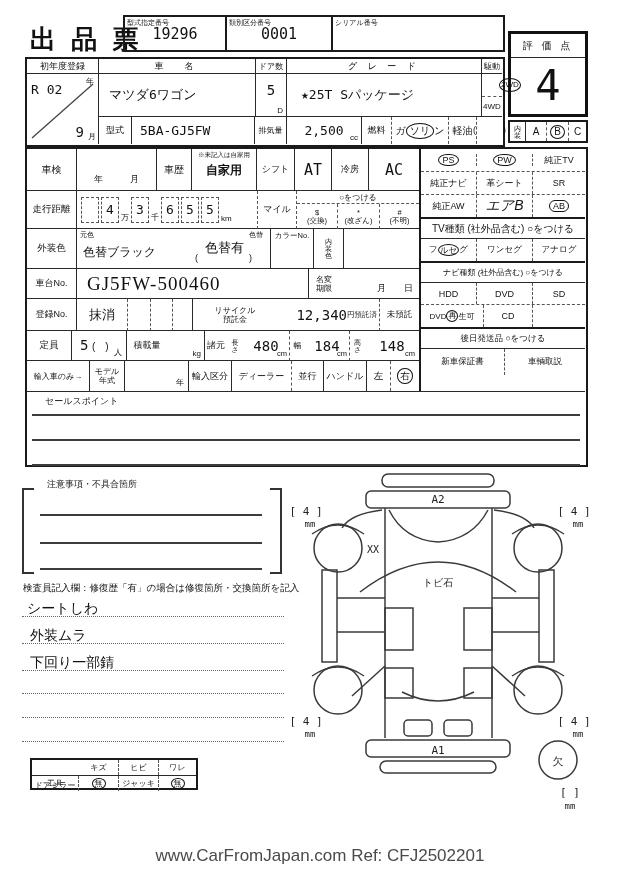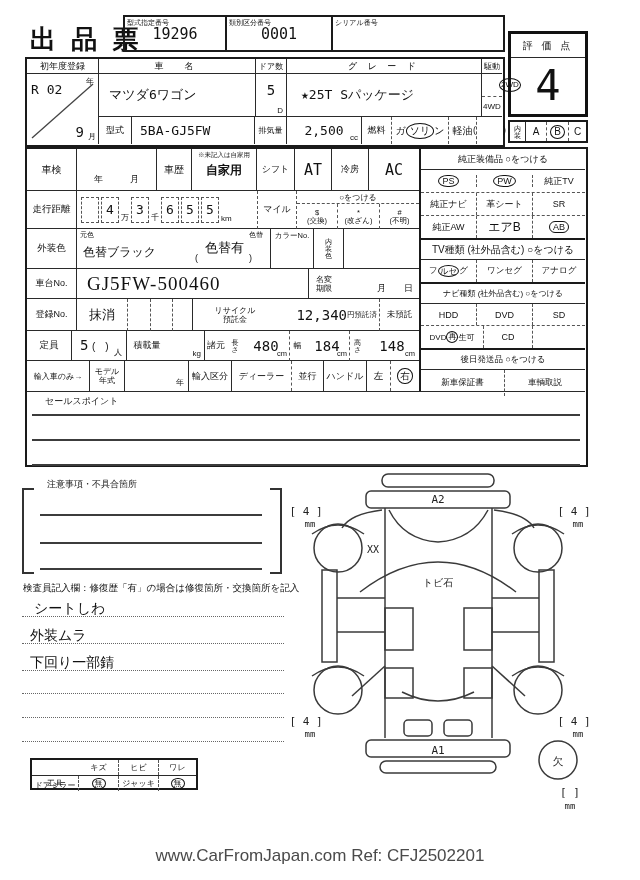--- a/index.html
+++ b/index.html
@@ -234,38 +234,37 @@
     <div class="abs" style="left:0;top:242px;width:558px;height:78px;border-top:1.5px solid #2a2a2a;">
       <div class="abs" style="left:18px;top:3px;font-size:9px;">セールスポイント</div>
       <div class="abs line2" style="left:5px;top:0;width:548px;height:24px;"></div>
       <div class="abs line2" style="left:5px;top:25px;width:548px;height:24px;"></div>
       <div class="abs line2" style="left:5px;top:50px;width:548px;height:24px;"></div>
     </div>
 
     <div class="abs" style="left:392px;top:0;width:166px;height:242px;border-left:2px solid #1a1a1a;">
 
       <div style="border-bottom:2px solid #1a1a1a;">
-        <div class="cen bB" style="height:20px;font-size:9px;">純正装備品 ○をつける</div>
         <div style="display:flex;height:22px;align-items:center;">
           <div class="cen bRd" style="width:55px;">
               <span class="circ" style="font-size:9px;">PS</span>
             </div>
           <div class="cen bRd" style="width:55px;">
               <span class="circ" style="font-size:9px;">PW</span>
             </div>
           <div class="cen" style="flex:1;font-size:9px;">純正TV</div>
         </div>
         <div style="display:flex;height:22px;border-top:1px dashed #555;">
           <div class="cen bRd" style="width:55px;font-size:9px;">純正ナビ</div>
           <div class="cen bRd" style="width:55px;font-size:9px;">革シート</div>
           <div class="cen" style="flex:1;font-size:9px;">SR</div>
         </div>
         <div style="display:flex;height:22px;border-top:1px dashed #555;">
           <div class="cen bRd" style="width:55px;font-size:9px;">純正AW</div>
-          <div class="cen bRd" style="width:55px;font-size:12px;">エアB</div>
+          <div class="cen bRd" style="width:55px;font-size:14px;font-style:italic;">エアB</div>
           <div class="cen" style="flex:1;">
               <span class="circ" style="font-size:9px;border-radius:6px;">AB</span>
             </div>
         </div>
       </div>
 
       <div style="border-bottom:2px solid #1a1a1a;">
         <div class="cen bB" style="height:19px;font-size:10px;text-align:center;">TV種類 (社外品含む) ○をつける</div>
         <div style="display:flex;height:22px;">
           <div class="cen bRd" style="width:55px;font-size:8.5px;">
@@ -307,21 +306,21 @@
   </div>
 
   <div class="abs" style="left:47px;top:478px;font-size:9px;">注意事項・不具合箇所</div>
   <div class="abs" style="left:22px;top:488px;width:12px;height:86px;border-left:2.5px solid #333;border-top:2.5px solid #333;border-bottom:2.5px solid #333;"></div>
   <div class="abs" style="left:270px;top:488px;width:12px;height:86px;border-right:2.5px solid #333;border-top:2.5px solid #333;border-bottom:2.5px solid #333;"></div>
   <div class="abs line2" style="left:40px;top:514px;width:222px;"></div>
   <div class="abs line2" style="left:40px;top:542px;width:222px;"></div>
   <div class="abs line2" style="left:40px;top:568px;width:222px;"></div>
 
   <div class="abs" style="left:23px;top:582px;font-size:9.5px;">検査員記入欄：修復歴「有」の場合は修復箇所・交換箇所を記入</div>
-  <div class="abs mono" style="left:34px;top:600px;font-size:14px;">シートしわ</div>
+  <div class="abs mono" style="left:27px;top:600px;font-size:14px;">シートしわ</div>
   <div class="abs dotline" style="left:22px;top:600px;width:262px;height:17px;"></div>
   <div class="abs mono" style="left:30px;top:627px;font-size:14px;">外装ムラ</div>
   <div class="abs dotline" style="left:22px;top:627px;width:262px;height:17px;"></div>
   <div class="abs mono" style="left:30px;top:654px;font-size:14px;">下回り一部錆</div>
   <div class="abs dotline" style="left:22px;top:654px;width:262px;height:17px;"></div>
   <div class="abs dotline" style="left:22px;top:693px;width:262px;height:0;"></div>
   <div class="abs dotline" style="left:22px;top:717px;width:262px;height:0;"></div>
   <div class="abs dotline" style="left:22px;top:741px;width:262px;height:0;"></div>
 
   <div class="abs bx" style="left:30px;top:758px;width:168px;height:32px;">

